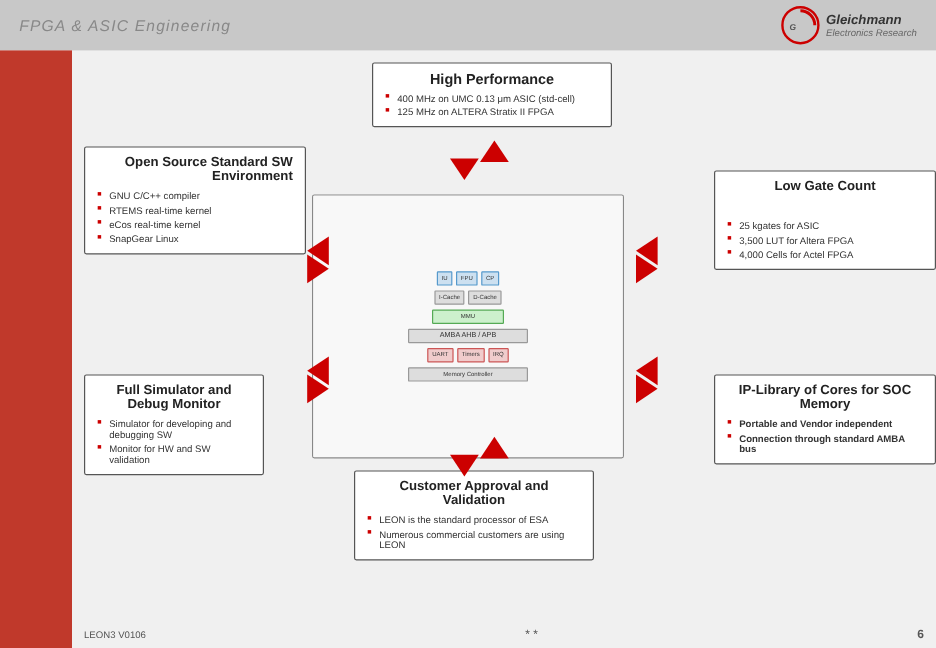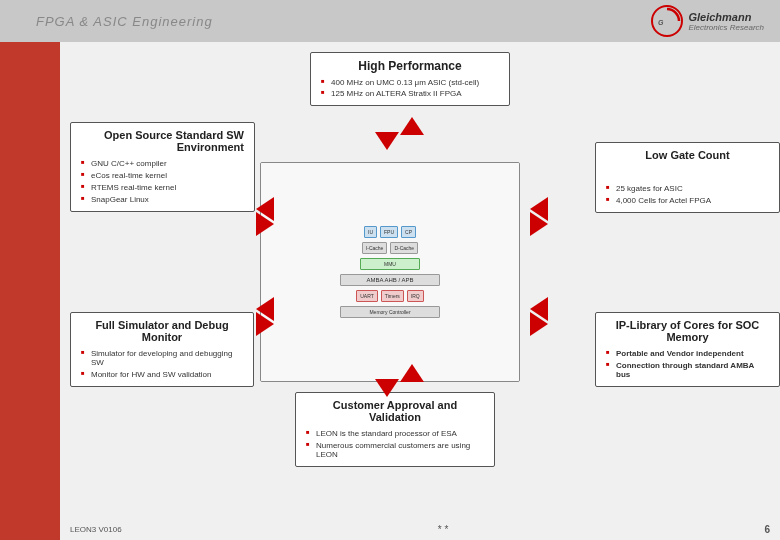--- a/index.html
+++ b/index.html
@@ -28,21 +28,20 @@
       align-items: center;
       justify-content: space-between;
       padding: 0 16px;
       position: relative;
     }
     .header-title {
       color: #888;
       font-size: 13px;
       font-style: italic;
       letter-spacing: 1px;
-      margin-left: 20px;
     }
     .logo-area {
       display: flex;
       align-items: center;
       gap: 4px;
     }
 
     
     .left-bar {
       position: absolute;
@@ -173,21 +172,21 @@
       color: #c00;
       font-size: 6px;
       top: 2px;
     }
 
     
     .simulator-box {
       position: absolute;
       top: 270px;
       left: 10px;
-      width: 184px;
+      width: 150px;
       background: white;
       border: 1.5px solid #555;
       border-radius: 2px;
       padding: 6px 10px;
     }
     .simulator-box .box-title {
       font-size: 11px;
       font-weight: bold;
       color: #222;
       margin-bottom: 4px;
@@ -426,30 +425,31 @@
       <ul class="box-items">
         <li>400 MHz on UMC 0.13 μm ASIC (std-cell)</li>
         <li>125 MHz on ALTERA Stratix II FPGA</li>
       </ul>
     </div>
 
     <div class="open-source-box">
       <div class="box-title">Open Source Standard SW Environment</div>
       <ul class="box-items">
         <li>GNU C/C++ compiler</li>
+        <li>RTEMS real-time kernel</li>
         <li>eCos real-time kernel</li>
-        <li>RTEMS real-time kernel</li>
         <li>SnapGear Linux</li>
       </ul>
     </div>
 
     <div class="low-gate-box">
       <div class="box-title">Low Gate Count</div>
       <ul class="box-items">
         <li>25 kgates for ASIC</li>
+        <li>3,500 LUT for Altera FPGA</li>
         <li>4,000 Cells for Actel FPGA</li>
       </ul>
     </div>
 
     <div class="simulator-box">
       <div class="box-title">Full Simulator and Debug Monitor</div>
       <ul class="box-items">
         <li>Simulator for developing and debugging SW</li>
         <li>Monitor for HW and SW validation</li>
       </ul>

